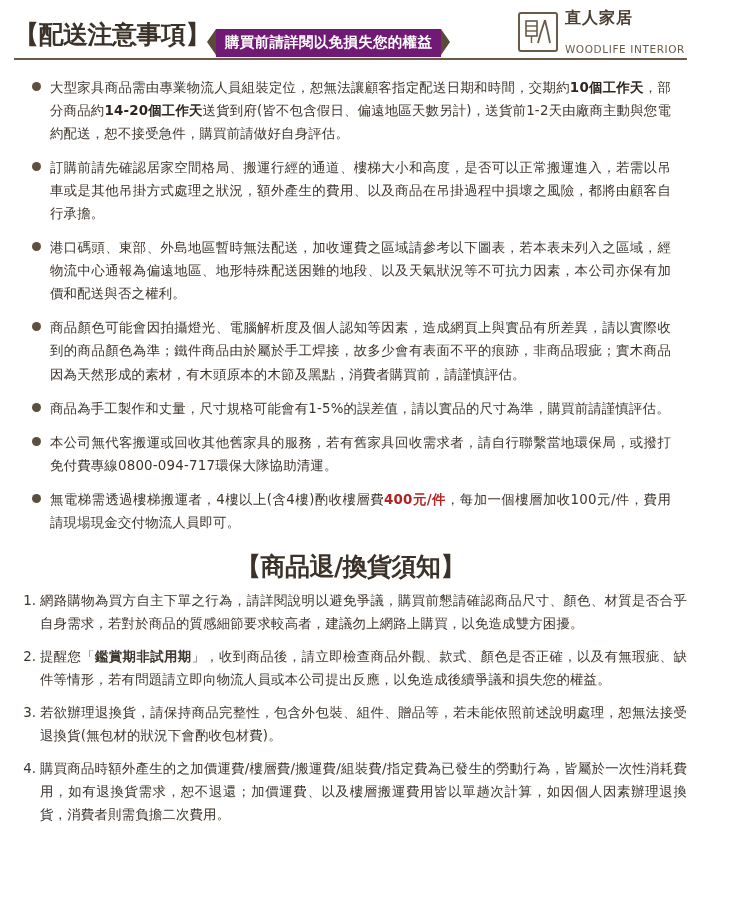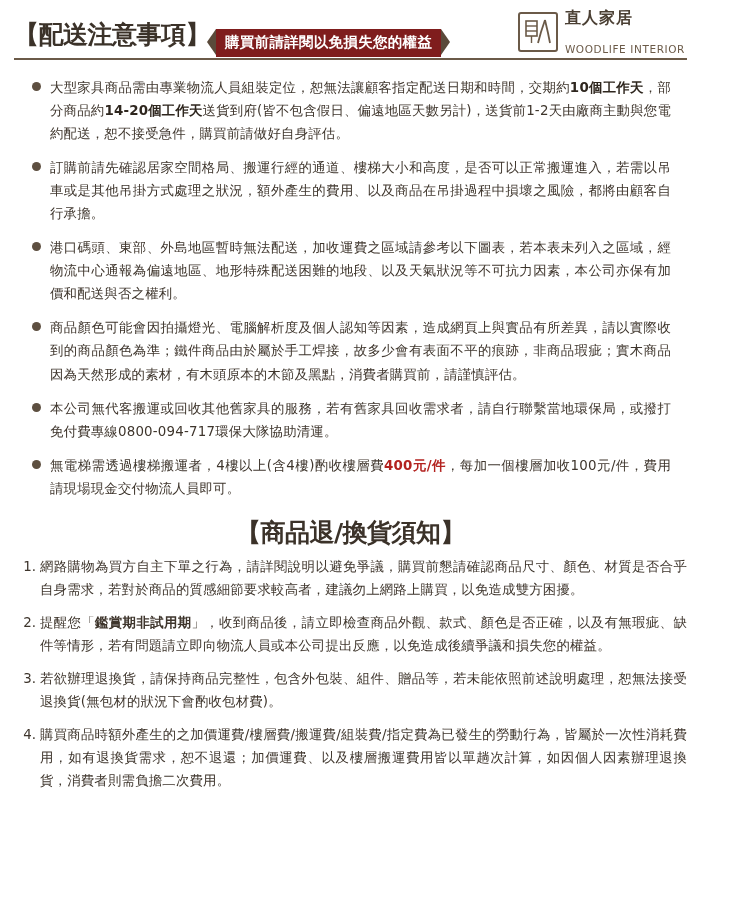--- a/index.html
+++ b/index.html
@@ -39,21 +39,21 @@
   }
   .title-main {
     font-size: 25px;
     font-weight: bold;
     letter-spacing: -0.5px;
     color: #3b3229;
     white-space: nowrap;
     font-family: "DejaVu Sans", "Liberation Sans", sans-serif;
   }
   .title-ribbon {
-    background: #7f1d1d;
+    background: #701a75;
     color: #ffffff;
     font-size: 14.5px;
     font-weight: bold;
     padding: 4px 9px 5px 9px;
     position: relative;
     white-space: nowrap;
     letter-spacing: 0.3px;
     margin-top: 17px;
   }
   .title-ribbon:before {
@@ -233,20 +233,24 @@
       <div class="bullet-item">
         <span class="bullet-dot"></span>
         <span class="bullet-text">港口碼頭、東部、外島地區暫時無法配送，加收運費之區域請參考以下圖表，若本表未列入之區域，經物流中心通報為偏遠地區、地形特殊配送困難的地段、以及天氣狀況等不可抗力因素，本公司亦保有加價和配送與否之權利。</span>
       </div>
       <div class="bullet-item">
         <span class="bullet-dot"></span>
         <span class="bullet-text">商品顏色可能會因拍攝燈光、電腦解析度及個人認知等因素，造成網頁上與實品有所差異，請以實際收到的商品顏色為準；鐵件商品由於屬於手工焊接，故多少會有表面不平的痕跡，非商品瑕疵；實木商品因為天然形成的素材，有木頭原本的木節及黑點，消費者購買前，請謹慎評估。</span>
       </div>
       <div class="bullet-item">
         <span class="bullet-dot"></span>
+        <span class="bullet-text">商品為手工製作和丈量，尺寸規格可能會有1-5%的誤差值，請以實品的尺寸為準，購買前請謹慎評估。</span>
+      </div>
+      <div class="bullet-item">
+        <span class="bullet-dot"></span>
         <span class="bullet-text">本公司無代客搬運或回收其他舊家具的服務，若有舊家具回收需求者，請自行聯繫當地環保局，或撥打免付費專線0800-094-717環保大隊協助清運。</span>
       </div>
       <div class="bullet-item">
         <span class="bullet-dot"></span>
         <span class="bullet-text">無電梯需透過樓梯搬運者，4樓以上(含4樓)酌收樓層費<span class="accent">400元/件</span>，每加一個樓層加收100元/件，費用請現場現金交付物流人員即可。</span>
       </div>
     </div>
 
   <div class="section2">
     <span class="title-main">【商品退/換貨須知】</span>

